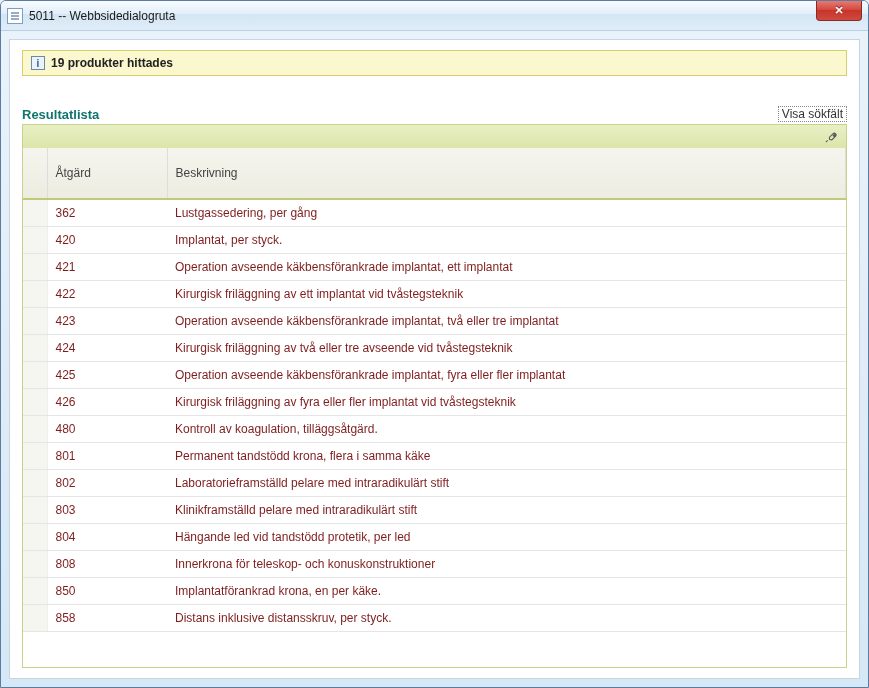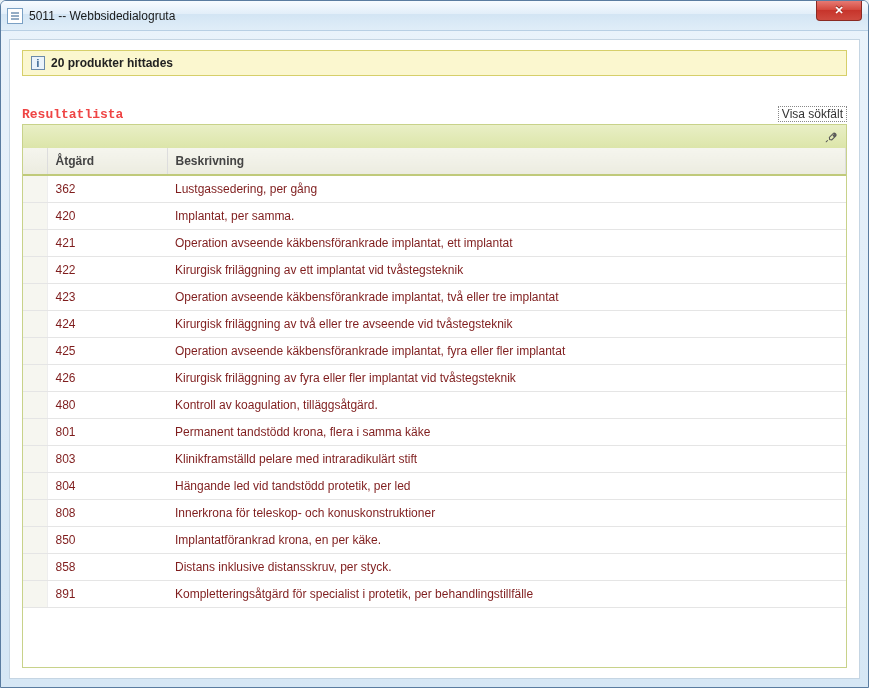--- a/index.html
+++ b/index.html
@@ -110,22 +110,21 @@
     }
     .result-header {
       display: flex;
       justify-content: space-between;
       align-items: flex-end;
       margin-bottom: 2px;
     }
     .result-title {
       font-weight: bold;
       font-size: 13px;
-      color: #ef4444;
-      font-family: Liberation Mono, monospace;
+      color: #0f766e;
     }
     .show-search {
       font-size: 12px;
       color: #333;
       border: 1px dotted #888;
       padding: 0 3px;
       cursor: pointer;
       margin-left: 36px;
     }
     .toolbar-strip {
@@ -152,24 +151,24 @@
       flex-direction: column;
     }
     table {
       width: 100%;
       border-collapse: collapse;
       table-layout: fixed;
     }
     thead th {
       background: linear-gradient(to bottom, #f5f5ee 0%, #ecece0 100%);
       text-align: left;
-      font-weight: bold;
+      font-weight: normal;
       color: #444;
       font-size: 12px;
-      padding: 6px 8px;
+      padding: 18px 8px;
       border-bottom: 2px solid #c0ca7a;
       border-right: 1px solid #ddd;
     }
     thead th.col-sel { width: 24px; }
     thead th.col-code { width: 120px; }
     tbody td {
       padding: 6px 8px;
       border-bottom: 1px solid #e5e5e5;
       color: #7f1d1d;
       font-size: 12px;
@@ -195,21 +194,21 @@
     <span class="title-text">5011 -- Webbsidedialogruta</span>
     <div class="close-btn">
       <span class="x">✕</span>
     </div>
   </div>
 
   <div class="content">
 
     <div class="info-bar">
       <span class="info-icon">i</span>
-      <span class="info-text">20 produkter hittades</span>
+      <span class="info-text">19 produkter hittades</span>
     </div>
 
     <div class="result-header">
       <span class="result-title">Resultatlista</span>
       <span class="show-search">Visa sökfält</span>
     </div>
 
     <div class="toolbar-strip">
       <span class="wrench-icon">
         <svg viewBox="0 0 16 16" width="14" height="14">
@@ -229,21 +228,21 @@
         </thead>
         <tbody id="rows-body">
         <tr>
               <td class="sel"></td>
               <td>362</td>
               <td>Lustgassedering, per gång</td>
             </tr>
             <tr>
               <td class="sel"></td>
               <td>420</td>
-              <td>Implantat, per samma.</td>
+              <td>Implantat, per styck.</td>
             </tr>
             <tr>
               <td class="sel"></td>
               <td>421</td>
               <td>Operation avseende käkbensförankrade implantat, ett implantat</td>
             </tr>
             <tr>
               <td class="sel"></td>
               <td>422</td>
               <td>Kirurgisk friläggning av ett implantat vid tvåstegsteknik</td>
@@ -273,20 +272,25 @@
               <td>480</td>
               <td>Kontroll av koagulation, tilläggsåtgärd.</td>
             </tr>
             <tr>
               <td class="sel"></td>
               <td>801</td>
               <td>Permanent tandstödd krona, flera i samma käke</td>
             </tr>
             <tr>
               <td class="sel"></td>
+              <td>802</td>
+              <td>Laboratorieframställd pelare med intraradikulärt stift</td>
+            </tr>
+            <tr>
+              <td class="sel"></td>
               <td>803</td>
               <td>Klinikframställd pelare med intraradikulärt stift</td>
             </tr>
             <tr>
               <td class="sel"></td>
               <td>804</td>
               <td>Hängande led vid tandstödd protetik, per led</td>
             </tr>
             <tr>
               <td class="sel"></td>
@@ -296,23 +300,18 @@
             <tr>
               <td class="sel"></td>
               <td>850</td>
               <td>Implantatförankrad krona, en per käke.</td>
             </tr>
             <tr>
               <td class="sel"></td>
               <td>858</td>
               <td>Distans inklusive distansskruv, per styck.</td>
             </tr>
-            <tr>
-              <td class="sel"></td>
-              <td>891</td>
-              <td>Kompletteringsåtgärd för specialist i protetik, per behandlingstillfälle</td>
-            </tr>
           </tbody>
       </table>
     </div>
 
   </div>
 </div>
 
 </body></html>

